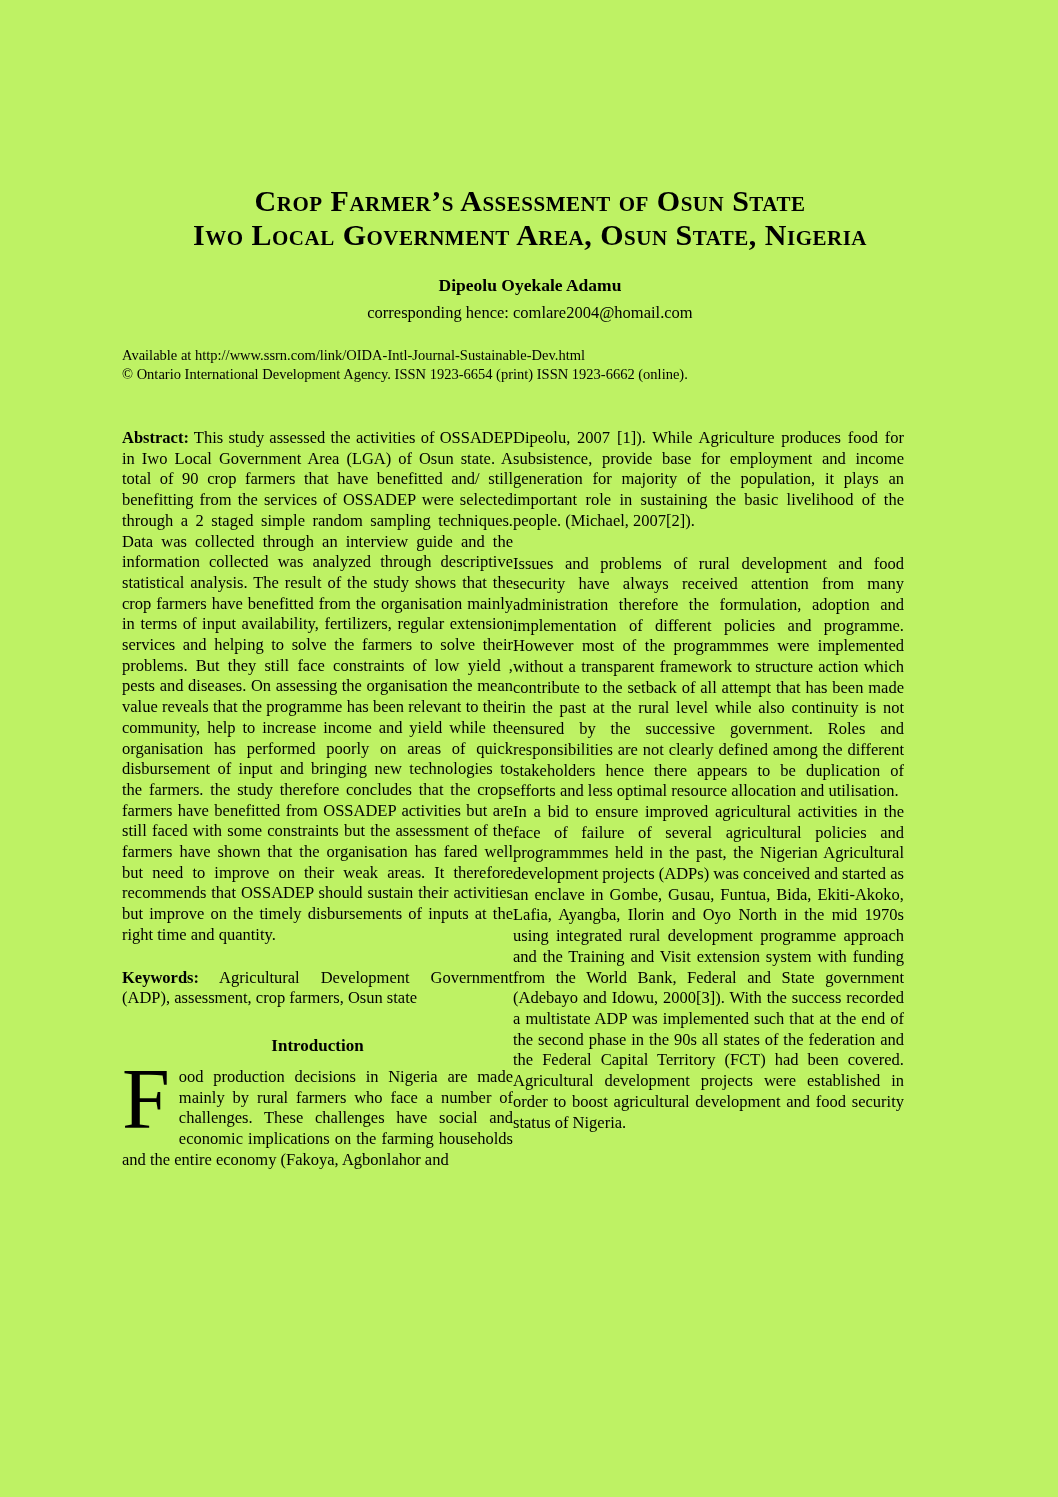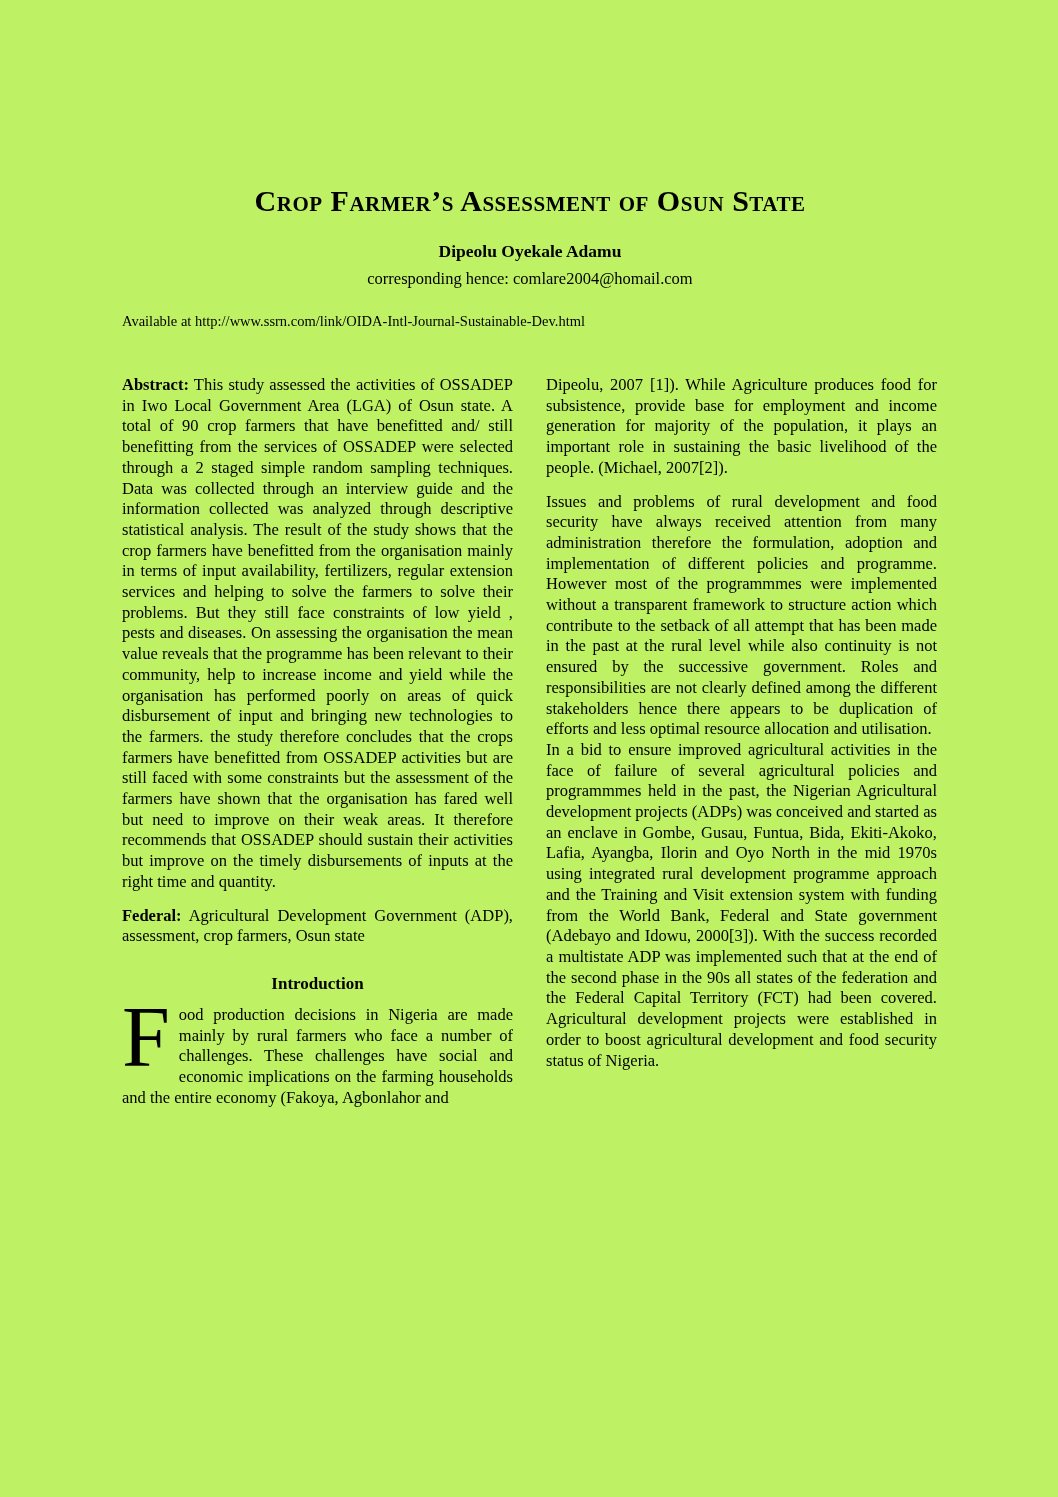--- a/index.html
+++ b/index.html
@@ -52,34 +52,33 @@
     line-height: 22px;
   }
   .pub-note {
     margin-top: 22px;
     text-align: left;
     font-size: 14.5px;
     line-height: 19px;
   }
   .columns {
     display: flex;
-    gap: 33px;
     margin-top: 44px;
   }
   .col {
     width: 391px;
     text-align: justify;
     font-size: 16.5px;
     line-height: 20.7px;
   }
   .para {
     margin: 0;
   }
   .para + .para-gap {
-    margin-top: 13px;
+    margin-top: 22px;
   }
   .para-gap {
     margin-top: 13px;
   }
   .bold-label {
     font-weight: bold;
   }
   .section-heading {
     margin-top: 26px;
     text-align: center;
@@ -99,37 +98,39 @@
   }
 </style>
 </head>
 <body>
 
 <div class="page">
   <div class="content">
 
     <div class="title-block">
       <div>Crop Farmer’s Assessment of Osun State</div>
+      <div>Iwo Local Government Area, Osun State, Nigeria</div>
     </div>
 
     <div class="author">Dipeolu Oyekale Adamu</div>
 
 
     <div class="corresponding">corresponding hence: comlare2004@homail.com</div>
 
     <div class="pub-note">
       <div>Available at http://www.ssrn.com/link/OIDA-Intl-Journal-Sustainable-Dev.html</div>
+      <div>© Ontario International Development Agency. ISSN 1923-6654 (print) ISSN 1923-6662 (online).</div>
     </div>
 
     <div class="columns">
 
       <div class="col">
         <p class="para"><span class="bold-label">Abstract:</span><span> This study assessed the activities of OSSADEP in Iwo Local Government Area (LGA) of Osun state. A total of 90 crop farmers that have benefitted and/ still benefitting from the services of OSSADEP were selected through a 2 staged simple random sampling techniques. Data was collected through an interview guide and the information collected was analyzed through descriptive statistical analysis. The result of the study shows that the crop farmers have benefitted from the organisation mainly in terms of input availability, fertilizers, regular extension services and helping to solve the farmers to solve their problems. But they still face constraints of low yield , pests and diseases. On assessing the organisation the mean value reveals that the programme has been relevant to their community, help to increase income and yield while the organisation has performed poorly on areas of quick disbursement of input and bringing new technologies to the farmers. the study therefore concludes that the crops farmers have benefitted from OSSADEP activities but are still faced with some constraints but the assessment of the farmers have shown that the organisation has fared well but need to improve on their weak areas. It therefore recommends that OSSADEP should sustain their activities but improve on the timely disbursements of inputs at the right time and quantity.</span></p>
 
-        <p class="para para-gap"><span class="bold-label">Federal:</span><span> Agricultural Development Government (ADP), assessment, crop farmers, Osun state</span></p>
+        <p class="para para-gap"><span class="bold-label">Keywords:</span><span> Agricultural Development Government (ADP), assessment, crop farmers, Osun state</span></p>
 
         <div class="section-heading">Introduction</div>
 
         <p class="para intro-para"><span class="dropcap">F</span><span>ood production decisions in Nigeria are made mainly by rural farmers who face a number of challenges. These challenges have social and economic implications on the farming households and the entire economy (Fakoya, Agbonlahor and</span></p>
       </div>
 
       <div class="col">
         <p class="para">Dipeolu, 2007 [1]). While Agriculture produces food for subsistence, provide base for employment and income generation for majority of the population, it plays an important role in sustaining the basic livelihood of the people. (Michael, 2007[2]).</p>
         <p class="para para-gap">Issues and problems of rural development and food security have always received attention from many administration therefore the formulation, adoption and implementation of different policies and programme. However most of the programmmes were implemented without a transparent framework to structure action which contribute to the setback of all attempt that has been made in the past at the rural level while also continuity is not ensured by the successive government. Roles and responsibilities are not clearly defined among the different stakeholders hence there appears to be duplication of efforts and less optimal resource allocation and utilisation.</p>
         <p class="para">In a bid to ensure improved agricultural activities in the face of failure of several agricultural policies and programmmes held in the past, the Nigerian Agricultural development projects (ADPs) was conceived and started as an enclave in Gombe, Gusau, Funtua, Bida, Ekiti-Akoko, Lafia, Ayangba, Ilorin and Oyo North in the mid 1970s using integrated rural development programme approach and the Training and Visit extension system with funding from the World Bank, Federal and State government (Adebayo and Idowu, 2000[3]). With the success recorded a multistate ADP was implemented such that at the end of the second phase in the 90s all states of the federation and the Federal Capital Territory (FCT) had been covered. Agricultural development projects were established in order to boost agricultural development and food security status of Nigeria.</p>

